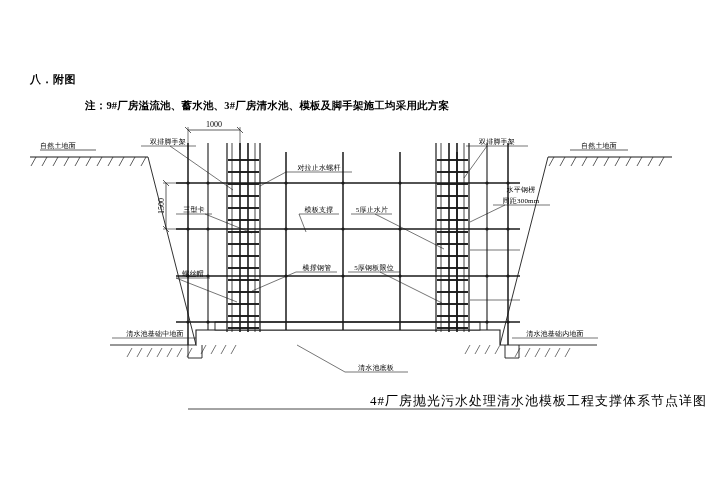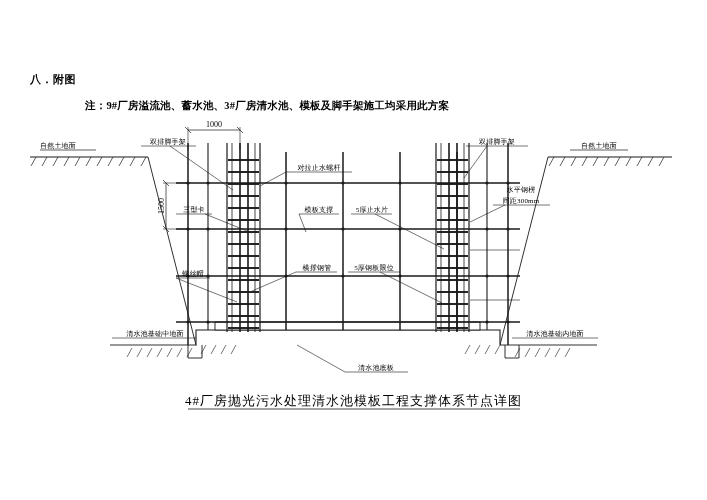--- a/index.html
+++ b/index.html
@@ -39,21 +39,21 @@
     font-size: 10.5px;
     font-weight: bold;
     letter-spacing: 0.2px;
     white-space: nowrap;
   }
   .drawing-title {
     position: absolute;
     left: 0;
     top: 392px;
     width: 707px;
-    text-align: center;
+    text-align: right;
     font-size: 13px;
     letter-spacing: 1px;
     white-space: nowrap;
   }
   svg#drawing {
     position: absolute;
     left: 0;
     top: 0;
     width: 707px;
     height: 500px;

